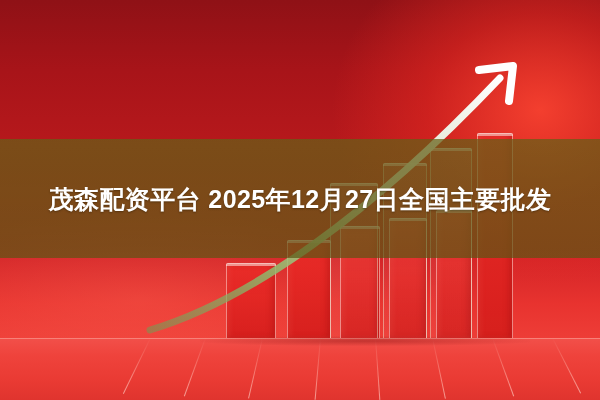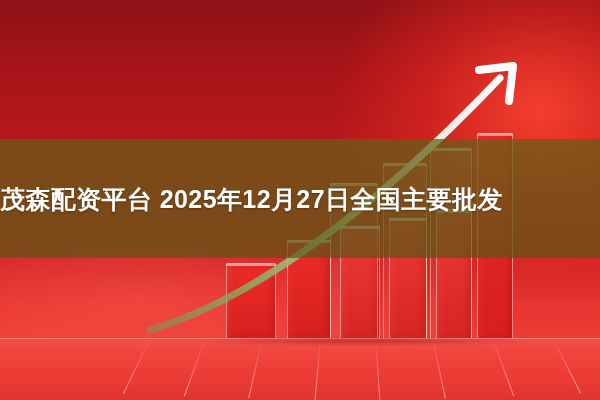--- a/index.html
+++ b/index.html
@@ -77,21 +77,21 @@
   .band{
     position:absolute;left:0;top:139px;width:600px;height:119px;
     background:rgba(96,92,20,.68);
   }
   .band-inner{
     position:absolute;inset:0;
     background:linear-gradient(180deg,rgba(120,110,30,.16) 0%,rgba(60,55,10,.10) 100%);
   }
   .title{
     position:absolute;left:0;top:139px;width:600px;height:119px;
-    display:flex;flex-direction:column;align-items:flex-start;justify-content:center;
+    display:flex;flex-direction:column;align-items:center;justify-content:center;
     color:#ffffff;font-weight:bold;font-size:25px;line-height:40px;
     letter-spacing:.4px;text-align:center;
     text-shadow:0 1px 2px rgba(40,25,0,.45);
   }
   .title .ln{display:block;white-space:nowrap;}
 </style>
 </head>
 <body>
 
 <div id="stage">

